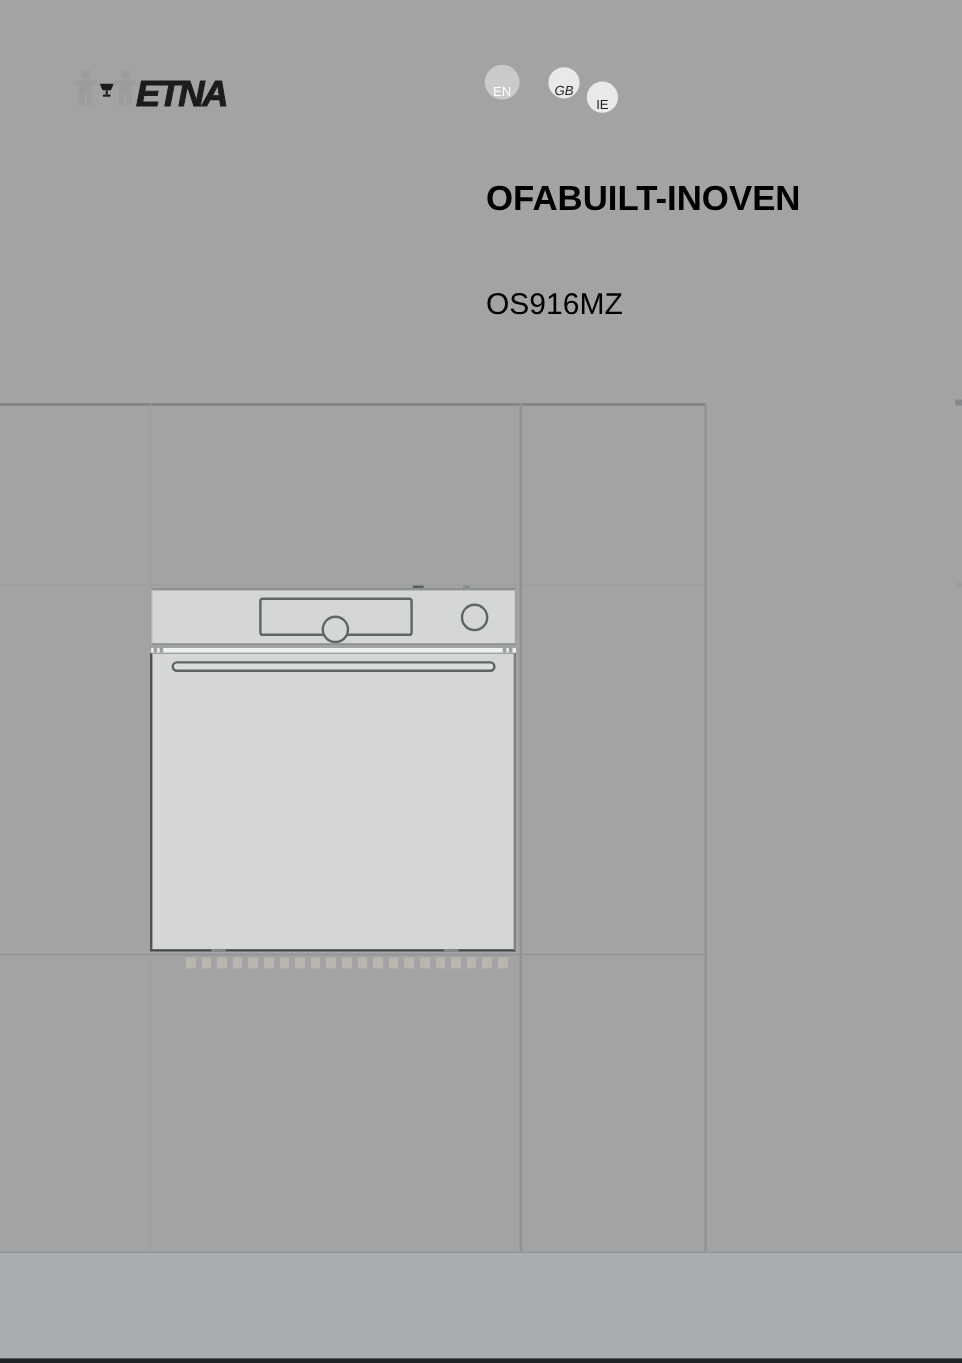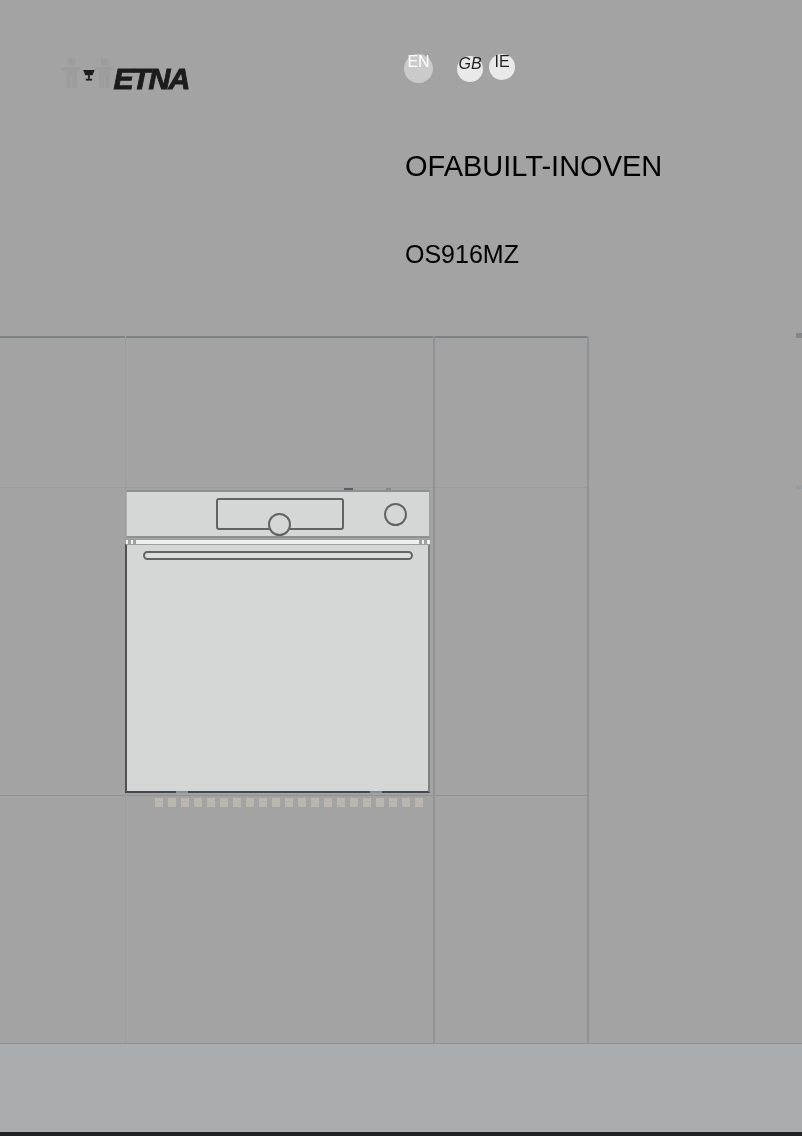--- a/index.html
+++ b/index.html
@@ -2,27 +2,27 @@
 <html><head>
 <meta charset="utf-8">
 <style>
   html,body{margin:0;padding:0;background:#ffffff;}
   .page{
     position:relative;width:802px;height:1136px;background:#a3a3a3;
     overflow:hidden;font-family:"Liberation Sans",sans-serif;color:#000;
   }
   
   .logo{position:absolute;left:60px;top:54px;width:130px;height:46px;}
-  .badge{position:absolute;border-radius:50%;display:flex;align-items:flex-start;justify-content:center;
-         font-size:16px;line-height:1;}
+  .badge{position:absolute;border-radius:50%;display:flex;align-items:flex-end;justify-content:center;
+         font-size:11px;line-height:1;}
   .badge-en{left:404px;top:54px;width:29px;height:29px;background:#c9cac9;color:#ffffff;}
   .badge-gb{left:457px;top:56px;width:26px;height:26px;background:#e9e9e9;color:#1f1f1f;font-style:italic;}
-  .badge-ie{left:489px;top:54px;width:26px;height:26px;background:#e9e9e9;color:#1f1f1f;}
+  .badge-ie{left:489px;top:68px;width:26px;height:26px;background:#e9e9e9;color:#1f1f1f;}
   .title1{position:absolute;left:405px;top:111px;font-size:29px;font-weight:bold;letter-spacing:-0.5px;line-height:1;}
-  .title2{position:absolute;left:405px;top:152px;font-size:29px;font-weight:normal;letter-spacing:0;line-height:1;}
+  .title2{position:absolute;left:405px;top:152px;font-size:29px;font-weight:bold;letter-spacing:0;line-height:1;}
   .model{position:absolute;left:405px;top:242px;font-size:25px;line-height:1;}
   
   .ln{position:absolute;background:#8f9395;}
   .hline-top{left:0;top:336px;width:588px;height:2px;background:#7d8284;}
   .hline-mid{left:0;top:487px;width:588px;height:1px;background:#9a9ea0;}
   .hline-low{left:0;top:795px;width:590px;height:1px;background:#8f9395;}
   .vline-left{left:125px;top:336px;width:1px;height:707px;background:#9a9ea0;}
   .vline-midright{left:433px;top:336px;width:2px;height:707px;}
   .vline-right{left:587px;top:336px;width:2px;height:707px;}
   .stub-top{left:796px;top:333px;width:6px;height:5px;background:#84888a;}

